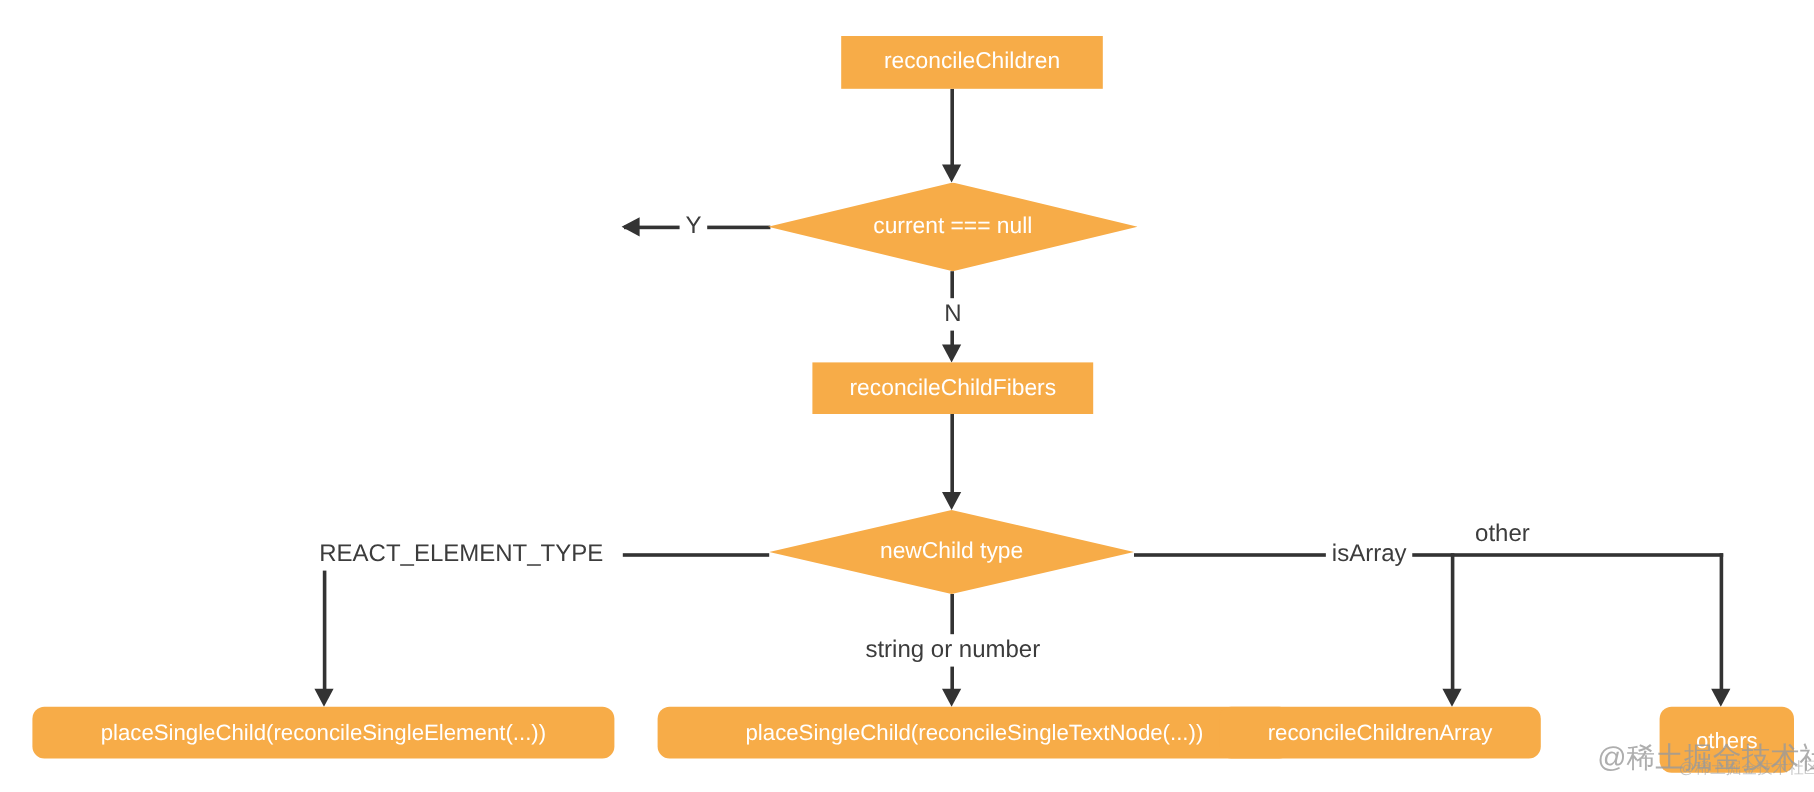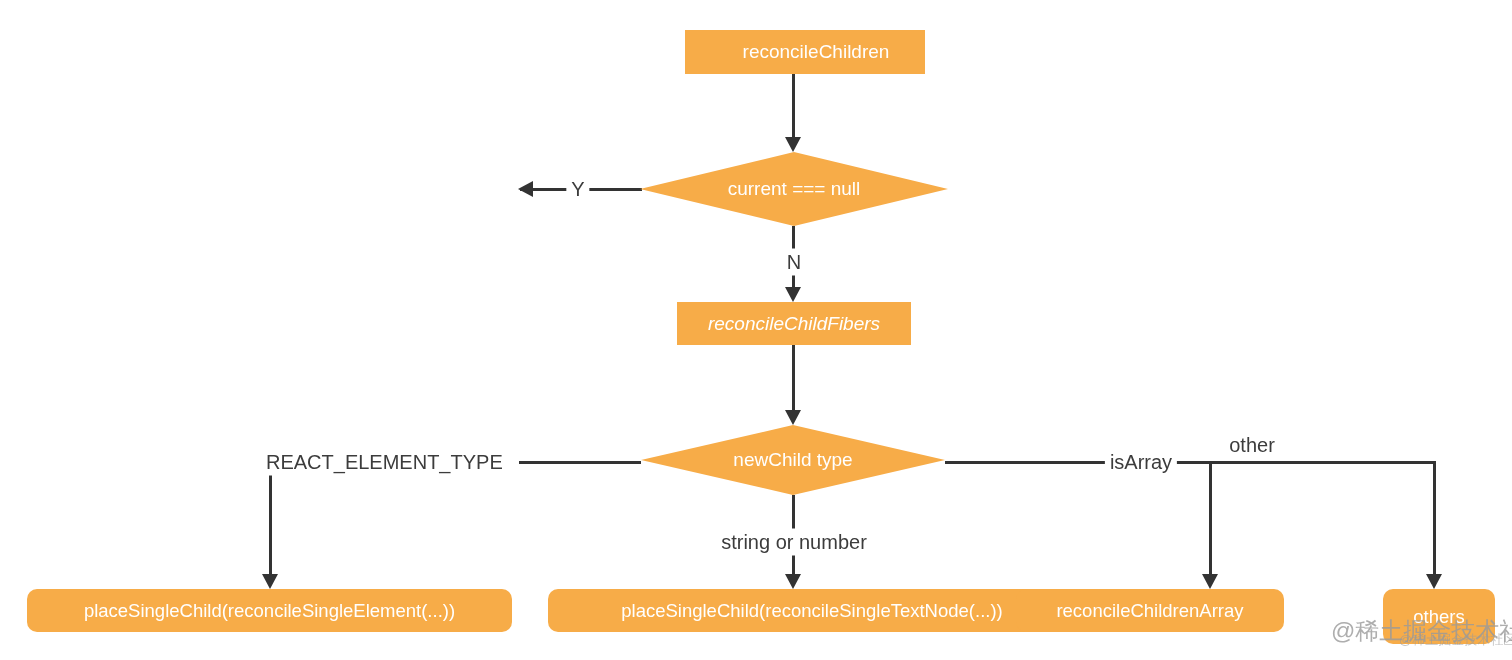--- a/index.html
+++ b/index.html
@@ -107,26 +107,26 @@
   <div class="vline" style="left:1433px;top:461px;height:114px;"></div>
   <div class="arrow-down" style="left:1426px;top:574px;"></div>
 
   <div class="edge-label" style="left:578px;top:189px;">Y</div>
   <div class="edge-label" style="left:794px;top:262px;">N</div>
   <div class="edge-label left-anchor" style="left:264px;top:462px;">REACT_ELEMENT_TYPE</div>
   <div class="edge-label" style="left:794px;top:542px;">string or number</div>
   <div class="edge-label" style="left:1141px;top:462px;">isArray</div>
   <div class="edge-label" style="left:1252px;top:445px;">other</div>
 
-  <div class="node" style="left:685px;top:30px;width:218px;height:44px;padding-left:22px;">reconcileChildren</div>
+  <div class="node" style="left:701px;top:30px;width:218px;height:44px;">reconcileChildren</div>
 
   <div class="diamond" style="left:640px;top:152px;width:308px;height:74px;">current === null</div>
 
 
-  <div class="node" style="left:677px;top:302px;width:234px;height:43px;font-style:italic;">reconcileChildFibers</div>
+  <div class="node" style="left:677px;top:302px;width:234px;height:43px;">reconcileChildFibers</div>
 
   <div class="diamond" style="left:641px;top:425px;width:304px;height:70px;">newChild type</div>
 
   <div class="node small" style="left:27px;top:589px;width:485px;height:43px;">placeSingleChild(reconcileSingleElement(...))</div>
 
   <div class="node small" style="left:548px;top:589px;width:528px;height:43px;">placeSingleChild(reconcileSingleTextNode(...))</div>
 
   <div class="node small" style="left:1016px;top:589px;width:268px;height:43px;">reconcileChildrenArray</div>
 
   <div class="node small" style="left:1383px;top:589px;width:112px;height:55px;">others</div>

